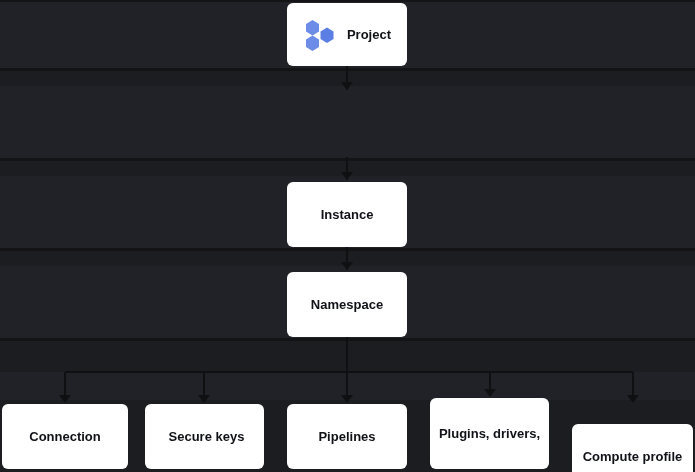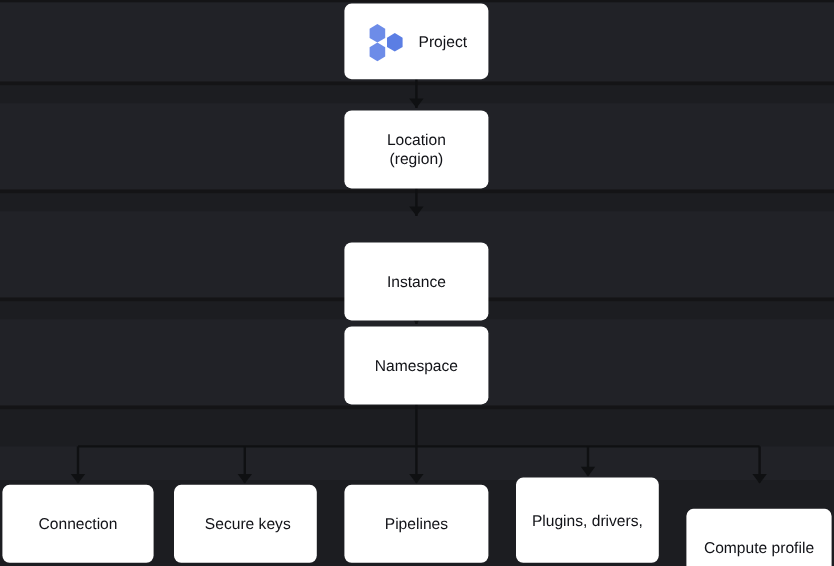--- a/index.html
+++ b/index.html
@@ -37,21 +37,21 @@
   .card {
     position: absolute;
     background: #ffffff;
     border-radius: 6px;
     box-sizing: border-box;
     display: flex;
     align-items: center;
     justify-content: center;
     text-align: center;
     color: #111217;
-    font-weight: normal;
+    font-weight: bold;
     font-size: 13px;
     line-height: 1.22;
     padding: 4px 8px;
   }
 
   .card.with-icon {
     flex-direction: row;
     gap: 10px;
     justify-content: center;
   }
@@ -61,21 +61,21 @@
   .hex-icon {
     flex: 0 0 auto;
     width: 34px;
     height: 34px;
     display: block;
   }
 
   
   #card-project   { left: 287px; top: 3px;   width: 120px; height: 63px; }
   #card-location  { left: 287px; top: 92px;  width: 120px; height: 65px; }
-  #card-instance  { left: 287px; top: 182px; width: 120px; height: 65px; margin-top: 20px; }
+  #card-instance  { left: 287px; top: 182px; width: 120px; height: 65px; }
   #card-namespace { left: 287px; top: 272px; width: 120px; height: 65px; }
 
   
   #card-connection { left: 2px;   top: 404px; width: 126px; height: 65px; }
   #card-secure     { left: 145px; top: 404px; width: 119px; height: 65px; padding-left: 12px; }
   #card-pipelines  { left: 287px; top: 404px; width: 120px; height: 65px; }
   #card-plugins    { left: 430px; top: 398px; width: 119px; height: 71px; }
   #card-compute    { left: 572px; top: 404px; width: 121px; height: 65px; margin-top: 20px; }
 </style>
 </head>
@@ -125,26 +125,20 @@
 
   <div class="card with-icon" id="card-project">
     <svg class="hex-icon" viewBox="0 0 34 34">
       <polygon points="9.5,2 16,5.9 16,13.6 9.5,17.5 3,13.6 3,5.9" fill="#6d8ce8"></polygon>
       <polygon points="9.5,17.5 16,21.4 16,29.1 9.5,33 3,29.1 3,21.4" fill="#6d8ce8"></polygon>
       <polygon points="24,9.5 30.5,13.4 30.5,21.1 24,25 17.5,21.1 17.5,13.4" fill="#5b7ee4"></polygon>
     </svg>
     <span class="card-label">Project</span>
   </div>
 
-  <div class="card" id="card-location">
-    <span>
-      <span class="card-label">Location</span>
-      <span class="card-label">(region)</span>
-    </span>
-  </div>
 
   <div class="card" id="card-instance">
     <span class="card-label">Instance</span>
   </div>
 
   <div class="card" id="card-namespace">
     <span class="card-label">Namespace</span>
   </div>
 
   <div class="card" id="card-connection">

